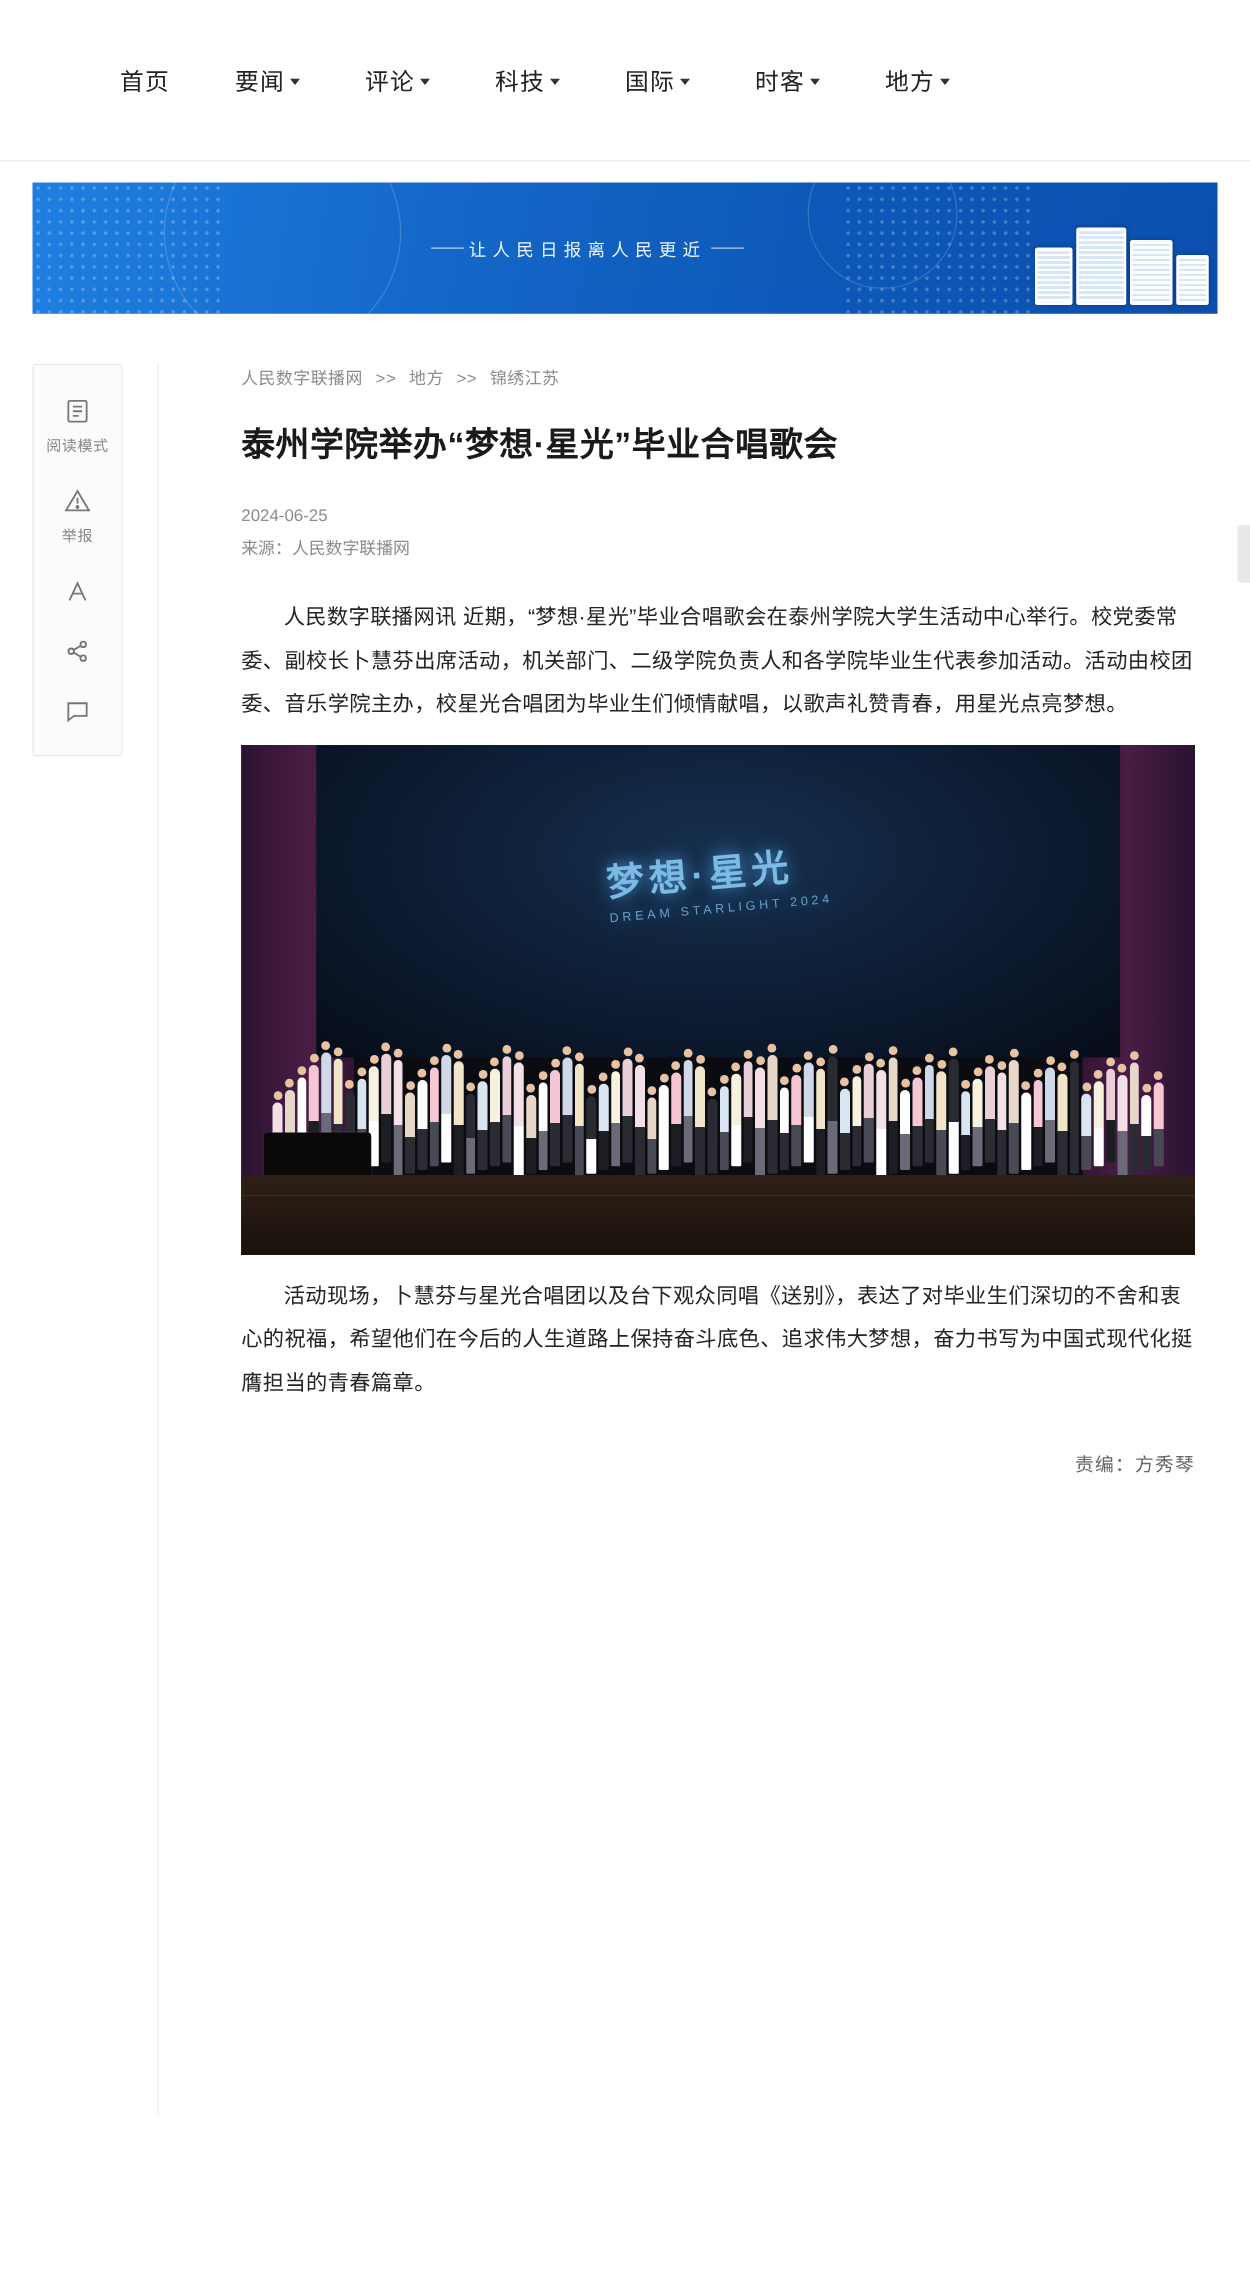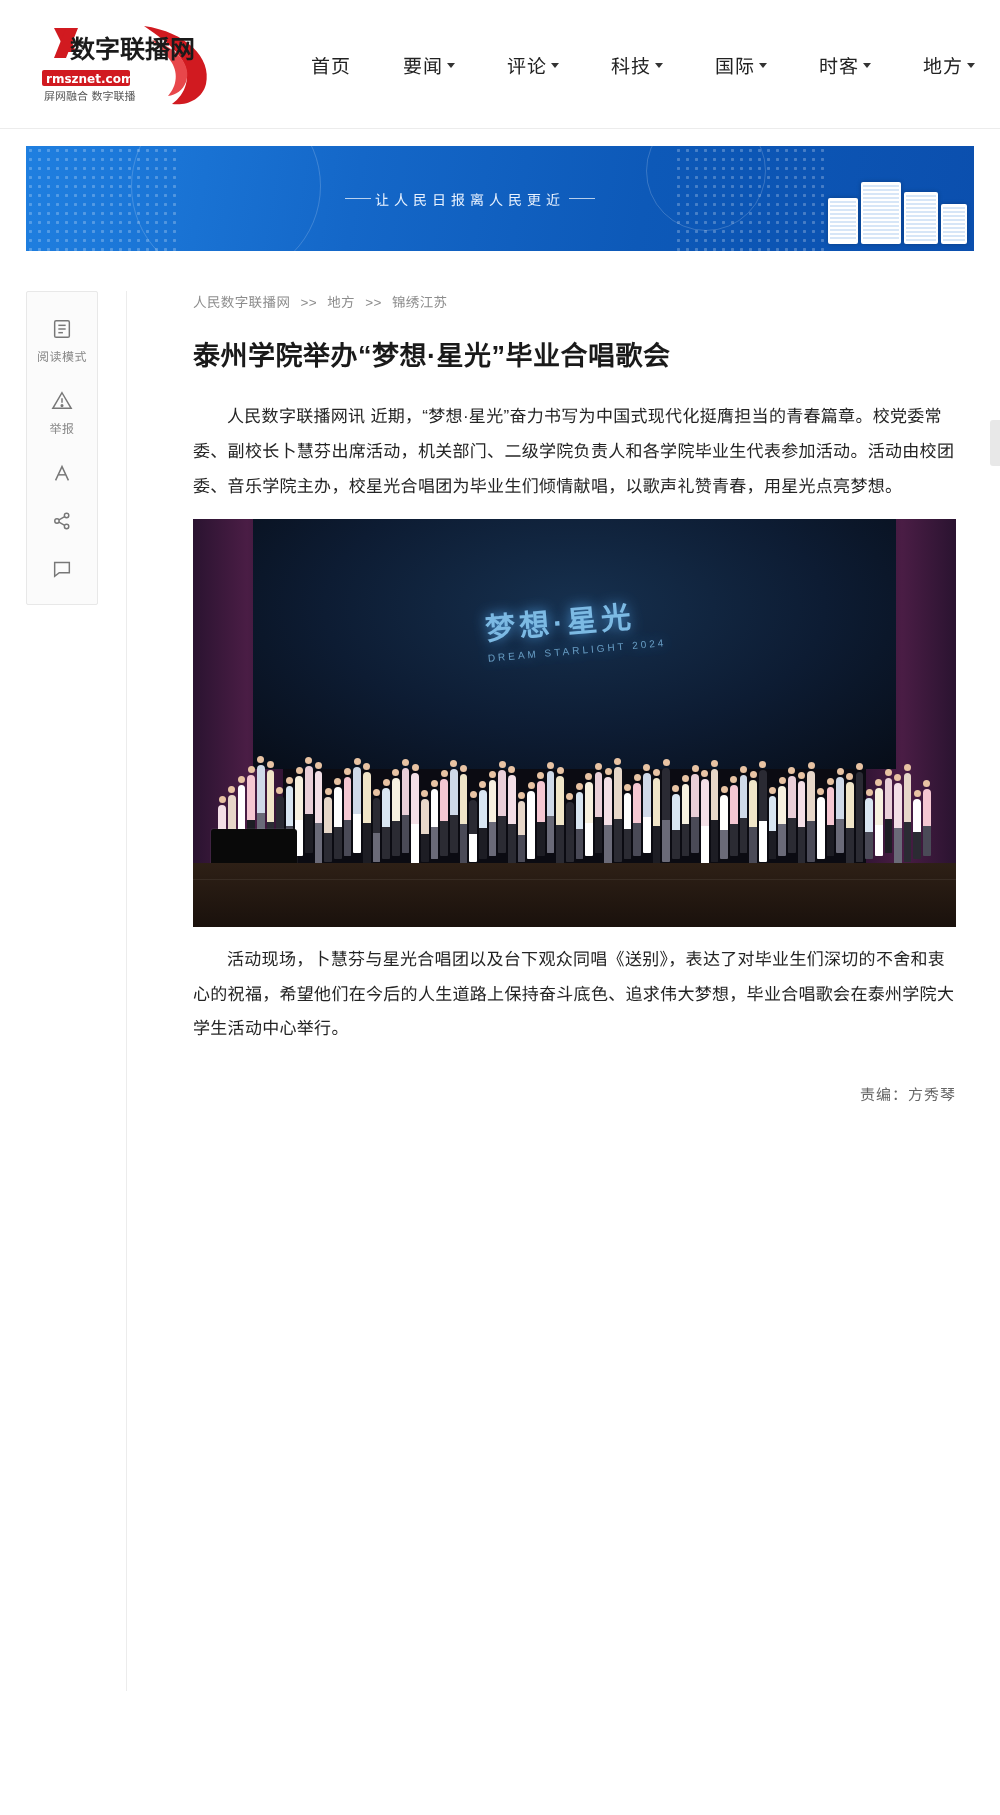--- a/index.html
+++ b/index.html
@@ -299,35 +299,20 @@
     height: 46px;
     background: #e8e8e8;
     border-radius: 3px 0 0 3px;
   }
 </style>
 </head>
 <body>
 
 <header class="site-header">
 
-  <div class="logo-wrap">
-    <svg class="logo-svg" width="200" height="92" viewBox="0 0 200 92" aria-hidden="true">
-
-      <path d="M118 8 C160 14 186 40 180 66 C176 82 160 88 146 86 C160 76 166 58 156 42 C148 28 132 18 118 8 Z" fill="#d11a20"></path>
-      <path d="M126 22 C152 30 166 48 160 64 C157 72 150 77 142 78 C151 68 153 54 144 42 C139 35 132 28 126 22 Z" fill="#e8474b"></path>
-
-      <path d="M28 10 L40 10 L50 34 L40 34 Z" fill="#d11a20"></path>
-      <path d="M40 10 L52 10 L40 40 L28 40 Z" fill="#d11a20"></path>
-
-      <text x="44" y="40" font-family="DejaVu Sans, sans-serif" font-size="25" font-weight="bold" fill="#1a1a1a">数字联播网</text>
-      <rect x="16" y="52" width="88" height="16" rx="2" fill="#d11a20"></rect>
-      <text x="20" y="65" font-family="DejaVu Sans, sans-serif" font-size="12" font-weight="bold" fill="#ffffff">rmsznet.com</text>
-      <text x="18" y="82" font-family="DejaVu Sans, sans-serif" font-size="11" fill="#555">屏网融合 数字联播</text>
-    </svg>
-  </div>
 
   <nav class="main-nav">
     <div class="nav-item">
       <span>首页</span>
     </div>
     <div class="nav-item">
       <span>要闻</span>
       <i class="caret"></i>
     </div>
     <div class="nav-item">
@@ -435,24 +420,30 @@
     <div class="breadcrumb">
       <a href="#">人民数字联播网</a>
       <span class="bc-sep">&gt;&gt;</span>
       <a href="#">地方</a>
       <span class="bc-sep">&gt;&gt;</span>
       <a href="#">锦绣江苏</a>
     </div>
 
     <h1 class="article-title">泰州学院举办“梦想·星光”毕业合唱歌会</h1>
 
+    <div class="meta">
+      <div>2024-06-25</div>
+      <div>
+        <span>来源：</span><span>人民数字联播网</span>
+      </div>
+    </div>
 
     <div class="article-body">
 
-      <p>人民数字联播网讯 近期，“梦想·星光”奋力书写为中国式现代化挺膺担当的青春篇章。校党委常委、副校长卜慧芬出席活动，机关部门、二级学院负责人和各学院毕业生代表参加活动。活动由校团委、音乐学院主办，校星光合唱团为毕业生们倾情献唱，以歌声礼赞青春，用星光点亮梦想。</p>
+      <p>人民数字联播网讯 近期，“梦想·星光”毕业合唱歌会在泰州学院大学生活动中心举行。校党委常委、副校长卜慧芬出席活动，机关部门、二级学院负责人和各学院毕业生代表参加活动。活动由校团委、音乐学院主办，校星光合唱团为毕业生们倾情献唱，以歌声礼赞青春，用星光点亮梦想。</p>
 
       <figure class="figure">
         <div class="photo">
           <div class="curtain-l"></div>
           <div class="curtain-r"></div>
           <div class="backdrop"></div>
           <div class="stage-logo">
             <span>梦想·星光</span>
             <small>DREAM STARLIGHT 2024</small>
           </div>
@@ -678,21 +669,21 @@
               </div>
               <div class="person" style="height: 67px; background: linear-gradient(rgb(245, 199, 210) 0px, rgb(245, 199, 210) 55%, rgb(74, 74, 87) 55%, rgb(74, 74, 87) 100%); margin-bottom: 9px;">
                 <div style="width: 7px; height: 7px; border-radius: 50%; background: rgb(232, 195, 163); margin: -9px auto 0px;"></div>
               </div>
             </div>
           <div class="piano"></div>
           <div class="floor"></div>
         </div>
       </figure>
 
-      <p>活动现场，卜慧芬与星光合唱团以及台下观众同唱《送别》，表达了对毕业生们深切的不舍和衷心的祝福，希望他们在今后的人生道路上保持奋斗底色、追求伟大梦想，毕业合唱歌会在泰州学院大学生活动中心举行。</p>
+      <p>活动现场，卜慧芬与星光合唱团以及台下观众同唱《送别》，表达了对毕业生们深切的不舍和衷心的祝福，希望他们在今后的人生道路上保持奋斗底色、追求伟大梦想，奋力书写为中国式现代化挺膺担当的青春篇章。</p>
     </div>
 
     <div class="editor-line">
       <span>责编：</span><span>方秀琴</span>
     </div>
 
   </main>
 </div>
 
 <div class="right-tab"></div>

